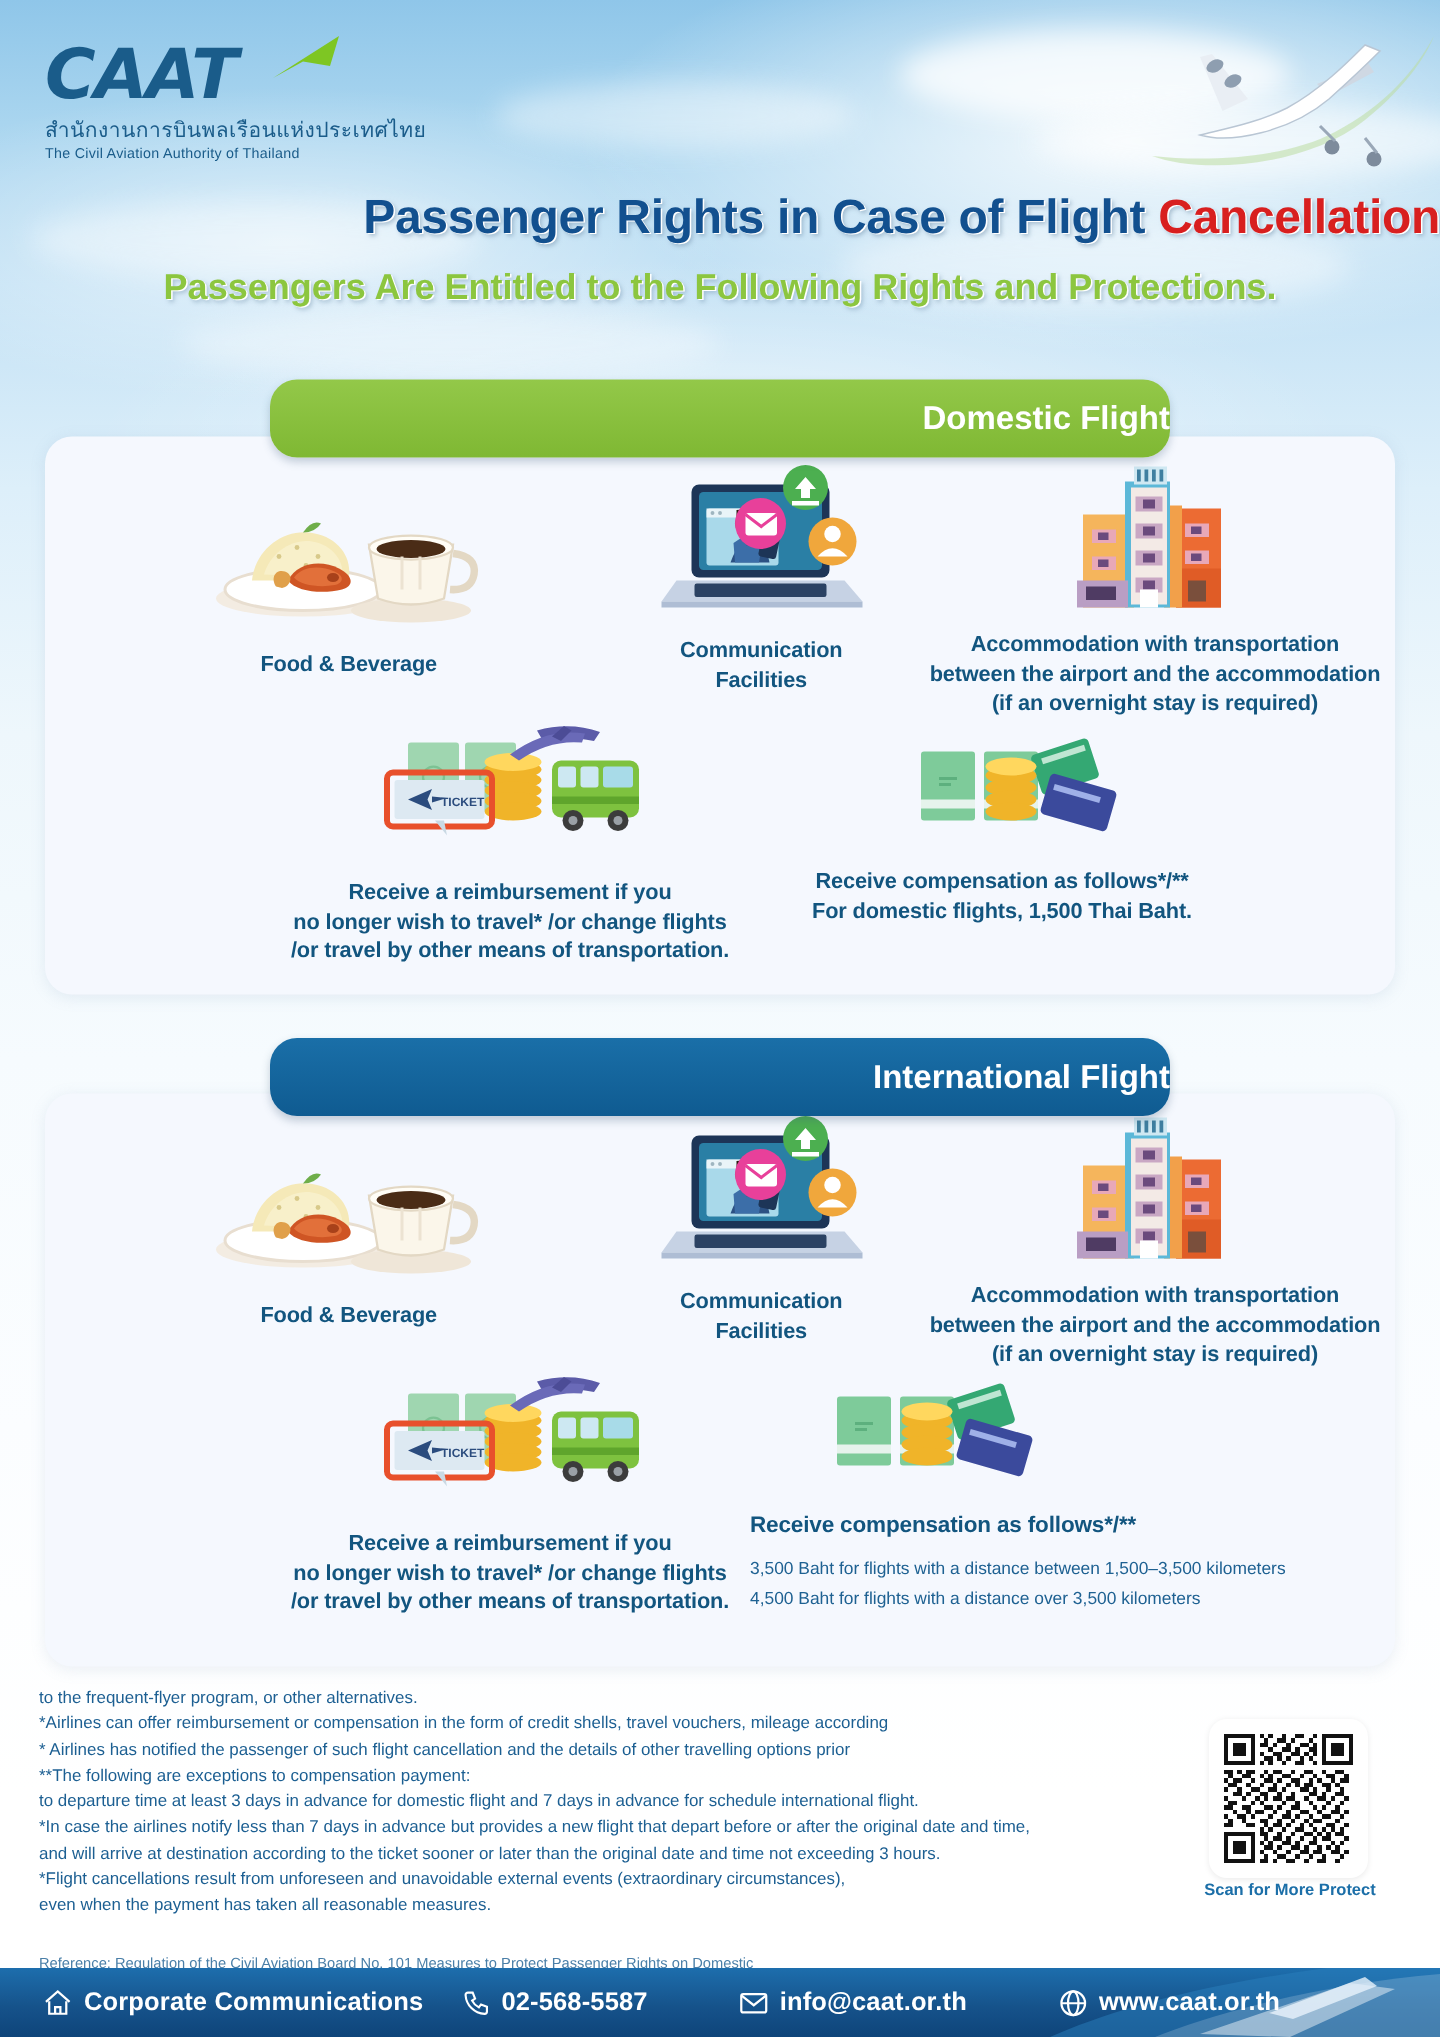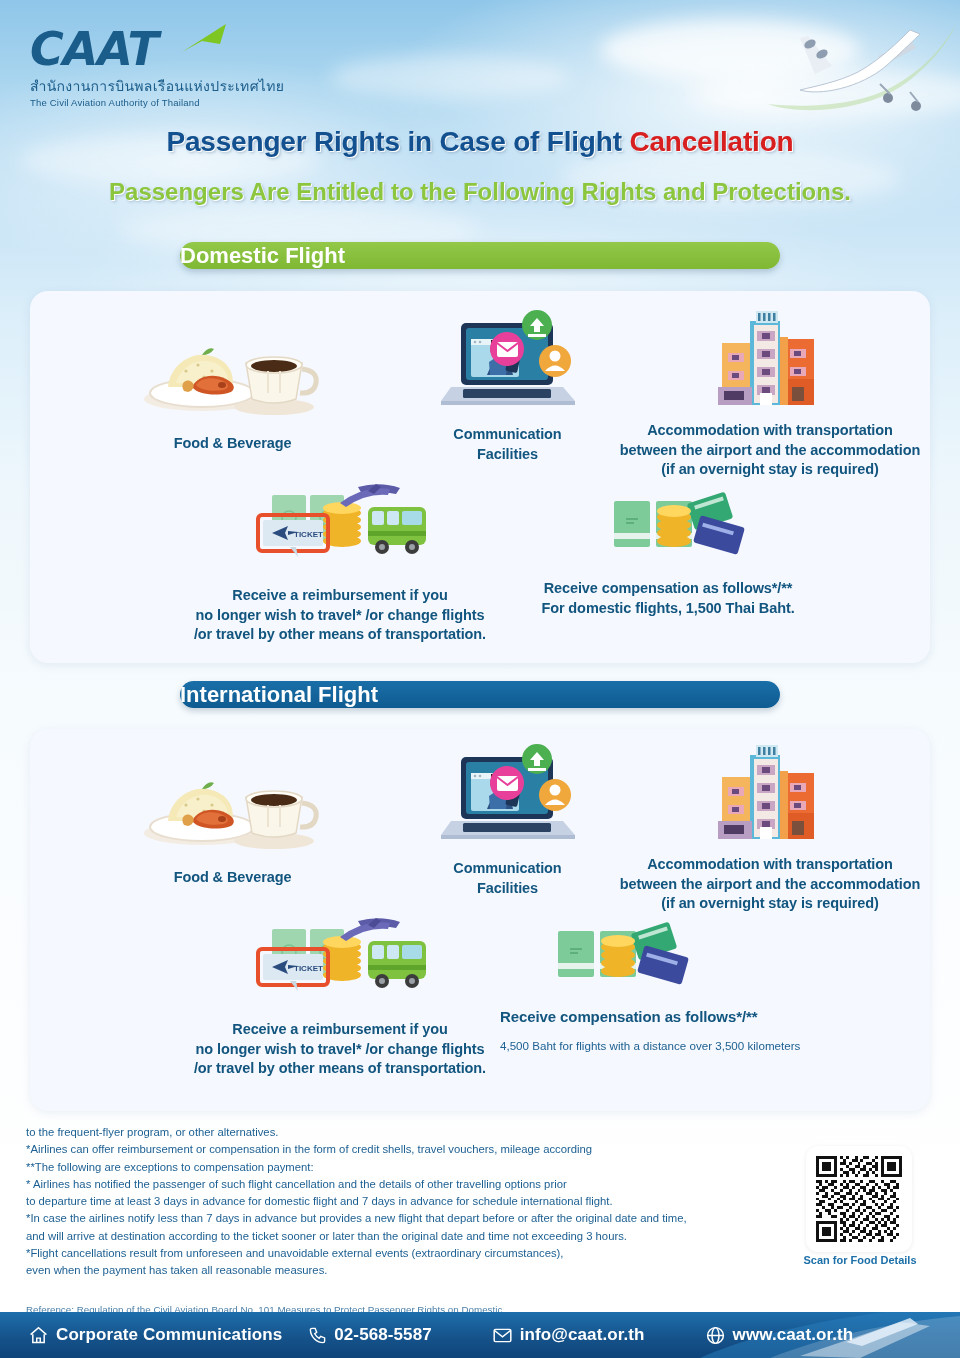--- a/index.html
+++ b/index.html
@@ -27,39 +27,40 @@
     color:#1a5c8a; letter-spacing:-1px; line-height:1;
   }
   .logo-swoosh { position:absolute; left:150px; top:-4px; }
   .logo-thai { font-size:14px; color:#1a5c8a; letter-spacing:.3px; margin-top:3px; }
   .logo-eng { font-size:9.5px; color:#1a5c8a; letter-spacing:.2px; }
 
   .plane-top { position:absolute; right:0px; top:8px; width:200px; height:120px; }
 
   
   .title1 {
-    position:absolute; top:126px; left:0; width:100%; text-align:center;
-    font-size:28px; font-weight:bold; color:#12508f;
+    position:absolute; top:126px; left:0; width:100%; text-align:right;
+    font-size:32px; font-weight:bold; color:#12508f;
     text-shadow: 1px 1px 0 #ffffff, 2px 2px 3px rgba(120,150,175,.55);
     letter-spacing:-.2px;
   }
   .title1 .hl { color:#d81f1f; }
   .title2 {
     position:absolute; top:178px; left:0; width:100%; text-align:center;
     font-size:24px; font-weight:bold; color:#8cc63f;
     text-shadow: 1px 1px 0 #ffffff, 2px 2px 3px rgba(120,150,175,.5);
   }
 
   
   .pill {
-    position:absolute; left:180px; width:600px; height:27px;
+    position:absolute; left:180px; width:600px; height:52px;
     border-radius:18px; color:#fff; font-size:22px; font-weight:bold;
-    display:flex; align-items:center; justify-content:flex-start;
+    display:flex; align-items:center; justify-content:flex-end;
     box-shadow: 0 3px 6px rgba(60,90,120,.28);
     z-index:3;
+    margin-top:11px;
   }
   .pill.green { top:242px; background:linear-gradient(180deg,#93c849,#7fb833); }
   .pill.blue  { top:681px; background:linear-gradient(180deg,#1a6fa8,#0f5b91); }
 
   
   .card {
     position:absolute; left:30px; width:900px;
     background:#f5f8fe; border-radius:18px;
     box-shadow: 0 2px 10px rgba(120,150,180,.15);
   }
@@ -495,31 +496,32 @@
             <ellipse cx="88" cy="38" rx="17" ry="6"></ellipse>
           <ellipse cx="88" cy="46" rx="17" ry="6"></ellipse>
             <ellipse cx="88" cy="54" rx="17" ry="6"></ellipse>
         </g>
         <ellipse cx="88" cy="24" rx="17" ry="6" fill="#ffd75e"></ellipse>
       </svg>
       <div class="cap" style="margin-top:10px; text-align:left; font-size:15px;">
         <div>Receive compensation as follows*/**</div>
       </div>
       <div style="margin-top:9px; text-align:left; font-size:11.6px; color:#1e6192; line-height:1.72; font-weight:normal;">
+        <div>3,500 Baht for flights with a distance between 1,500–3,500 kilometers</div>
         <div>4,500 Baht for flights with a distance over 3,500 kilometers</div>
       </div>
     </div>
 
   </div>
 
   <div class="fineprint">
     <p>to the frequent-flyer program, or other alternatives.</p>
     <p>*Airlines can offer reimbursement or compensation in the form of credit shells, travel vouchers, mileage according</p>
+    <p>* Airlines has notified the passenger of such flight cancellation and the details of other travelling options prior</p>
     <p>**The following are exceptions to compensation payment:</p>
-    <p>* Airlines has notified the passenger of such flight cancellation and the details of other travelling options prior</p>
     <p>to departure time at least 3 days in advance for domestic flight and 7 days in advance for schedule international flight.</p>
     <p>*In case the airlines notify less than 7 days in advance but provides a new flight that depart before or after the original date and time,</p>
     <p>and will arrive at destination according to the ticket sooner or later than the original date and time not exceeding 3 hours.</p>
     <p>*Flight cancellations result from unforeseen and unavoidable external events (extraordinary circumstances),</p>
     <p>even when the payment has taken all reasonable measures.</p>
     <div class="ref">
       <span>Reference: Regulation of the Civil Aviation Board No. 101 Measures to Protect Passenger Rights on Domestic</span>
       <span class="indent">and International Scheduled Flights Effective on 20 May 2025</span>
     </div>
   </div>
@@ -733,21 +735,21 @@
           <rect x="26" y="27" width="1" height="1"></rect>
         <rect x="8" y="28" width="2" height="1"></rect>
           <rect x="11" y="28" width="1" height="1"></rect>
           <rect x="14" y="28" width="2" height="1"></rect>
           <rect x="18" y="28" width="1" height="1"></rect>
           <rect x="21" y="28" width="2" height="1"></rect>
           <rect x="25" y="28" width="1" height="1"></rect>
       </g>
     </svg>
   </div>
-  <div class="qr-cap">Scan for Food Details</div>
+  <div class="qr-cap">Scan for More Protect</div>
 
   <div class="footer">
     <svg class="strip" viewBox="0 0 960 46" preserveAspectRatio="none">
       <path d="M700 46 C760 20 840 2 960 -8 L960 46 Z" fill="#2a80bd" opacity=".5"></path>
       <path d="M770 46 C820 26 890 10 960 4 L960 46 Z" fill="#ffffff" opacity=".18"></path>
       <path d="M800 44 L900 10 L930 14 L860 46 Z" fill="#ffffff" opacity=".45"></path>
       <path d="M846 30 L910 6 L918 12 L862 34 Z" fill="#e9f3fb" opacity=".8"></path>
     </svg>
     <div class="footer-inner">
       <div class="fitem">

